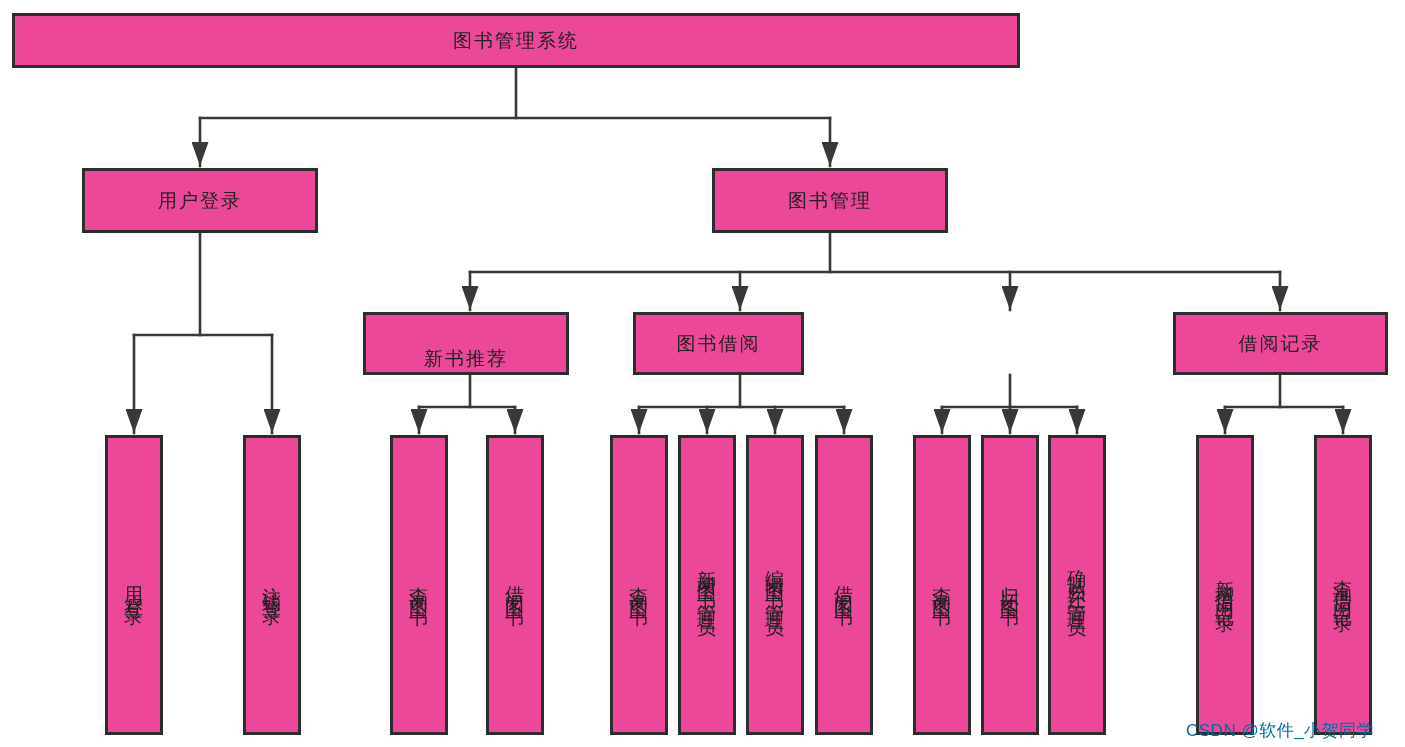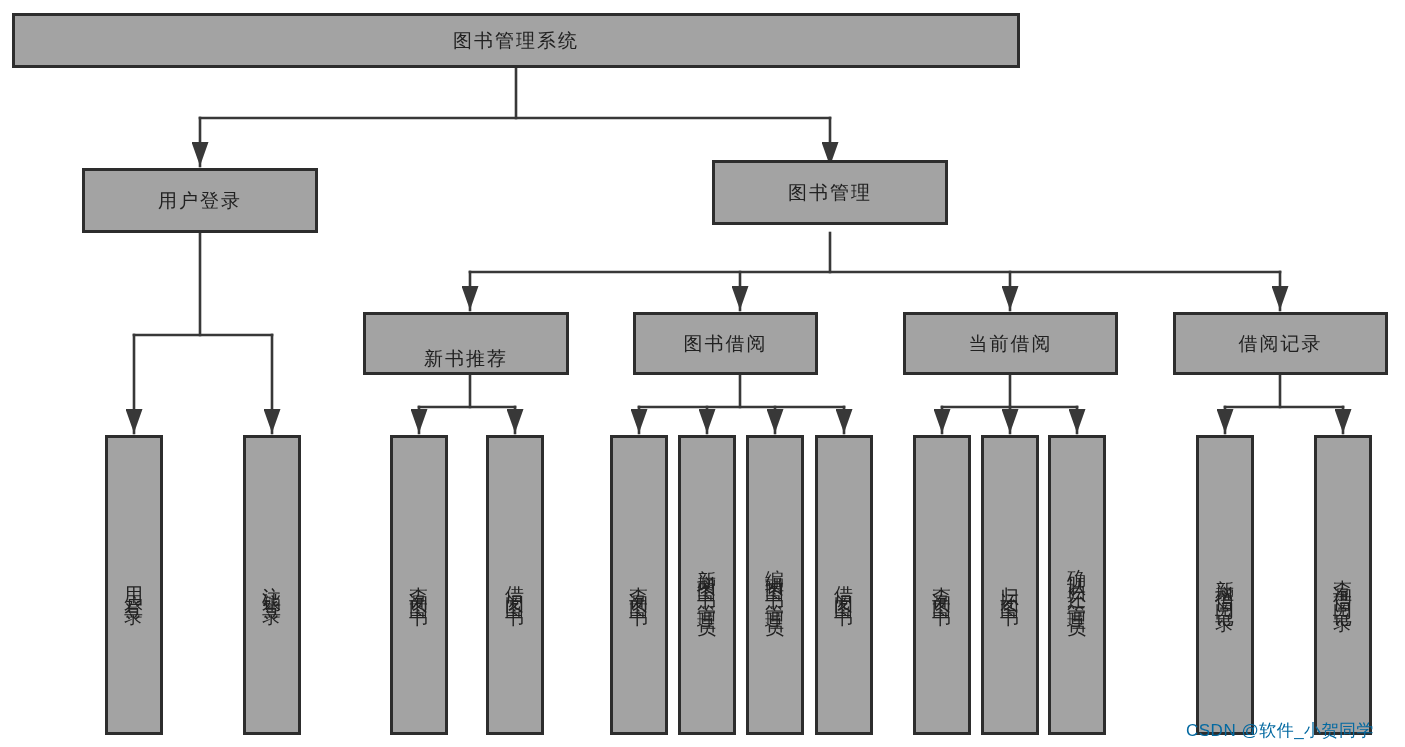--- a/index.html
+++ b/index.html
@@ -12,35 +12,35 @@
   }
   #stage { position: relative; width: 1405px; height: 747px; }
 
   svg.connectors {
     position: absolute; left: 0; top: 0; z-index: 1;
   }
 
   .node {
     position: absolute;
     border: 3px solid #2d2d2d;
-    background: #a3a3a3;
+    background: #ec4899;
     display: flex;
     align-items: center;
     justify-content: center;
     color: #212121;
     z-index: 2;
   }
   .node .lbl { font-size: 19px; letter-spacing: 2px; white-space: nowrap; }
 
   
   .root-box   { left: 12px;   top: 13px;  width: 1008px; height: 55px; }
   .l2-user    { left: 82px;   top: 168px; width: 236px;  height: 65px; }
-  .l2-book    { left: 712px;  top: 160px; width: 236px;  height: 65px; }
+  .l2-book    { left: 712px;  top: 168px; width: 236px;  height: 65px; }
   .l3-a { left: 363px;  top: 312px; width: 206px; height: 63px; align-items: flex-end; }
-  .l3-b { left: 633px;  top: 312px; width: 185px; height: 63px; }
+  .l3-b { left: 633px;  top: 312px; width: 171px; height: 63px; }
   .l3-c { left: 903px;  top: 312px; width: 215px; height: 63px; }
   .l3-d { left: 1173px; top: 312px; width: 215px; height: 63px; justify-content: center; }
 
   
   .leaf { top: 435px; width: 58px; height: 300px; }
   .leaf .lbl {
     writing-mode: vertical-lr;
     text-orientation: mixed;
     font-size: 19px;
     line-height: 1;
@@ -136,23 +136,20 @@
   <div class="node l2-book">
     <span class="lbl">图书管理</span>
   </div>
 
   <div class="node l3-a">
     <span class="lbl">新书推荐</span>
   </div>
   <div class="node l3-b">
     <span class="lbl">图书借阅</span>
   </div>
-  <div class="node l3-c">
-    <span class="lbl">当前借阅</span>
-  </div>
   <div class="node l3-d">
     <span class="lbl">借阅记录</span>
   </div>
 
   <div class="node leaf leaf-1">
     <span class="lbl">用户登录</span>
   </div>
   <div class="node leaf leaf-2">
     <span class="lbl">注销登录</span>
   </div>

